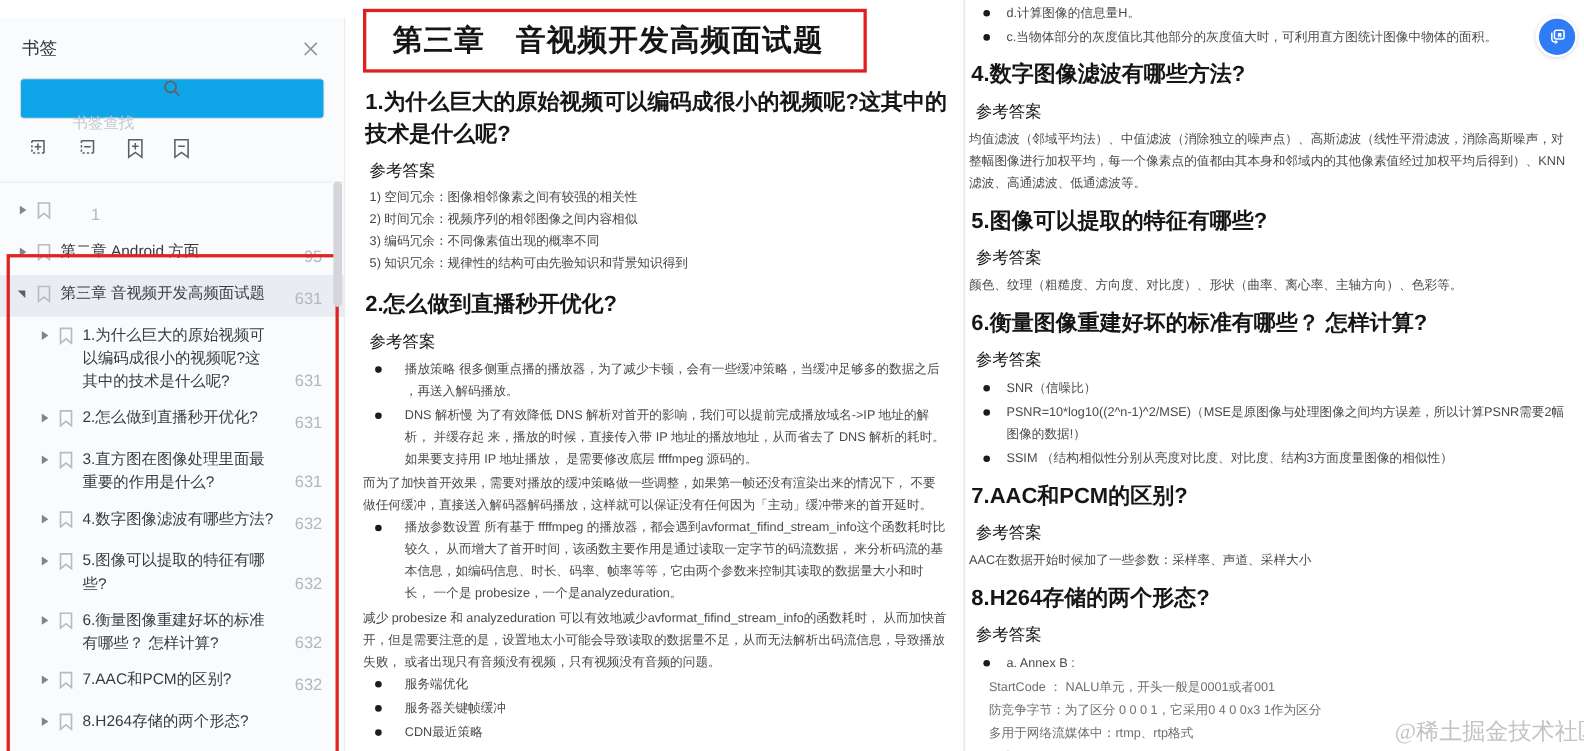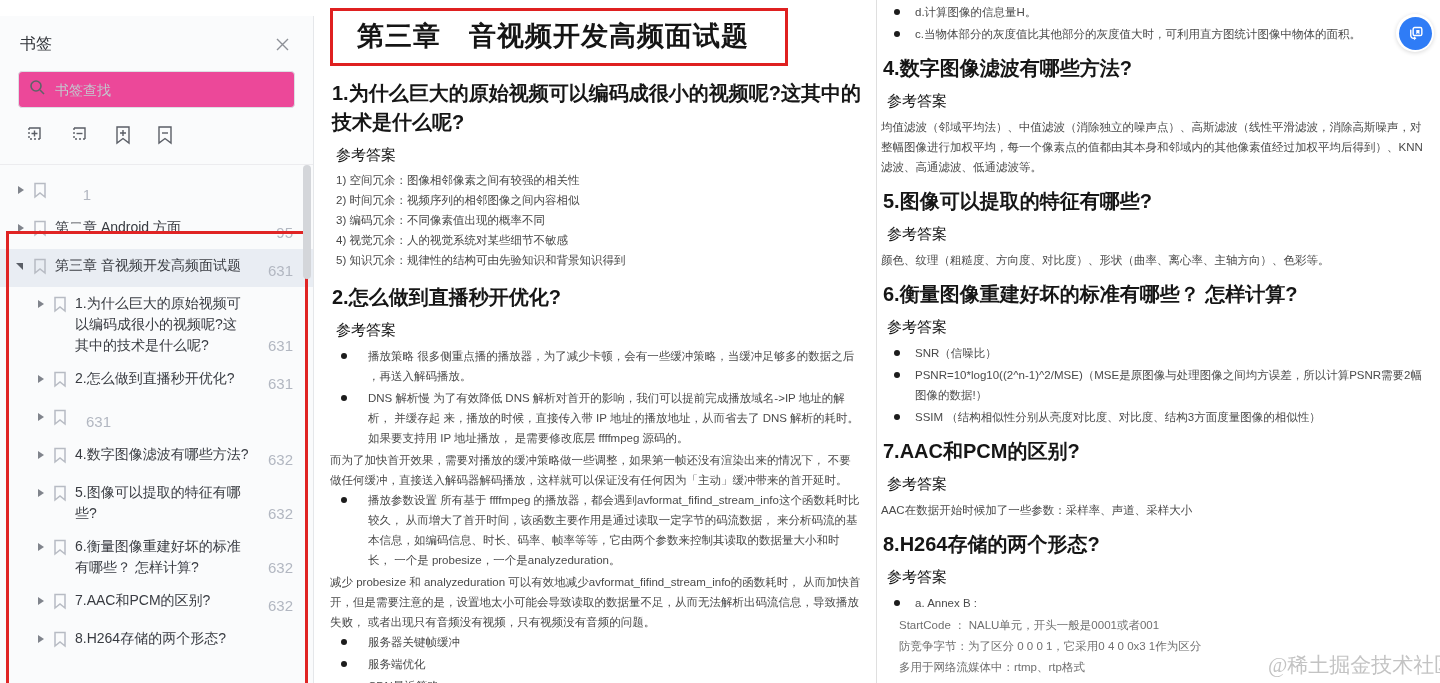--- a/index.html
+++ b/index.html
@@ -7,23 +7,23 @@
     font-family:"Liberation Sans","DejaVu Sans",sans-serif; }
   body { position:relative; }
 
   
   .sidebar { position:absolute; left:0; top:16px; width:314px; height:683px;
     background:#fafbfc; border-right:1px solid #e5e7ea; overflow:hidden; }
   .sb-header { display:flex; justify-content:space-between; align-items:center;
     padding:18px 22px 6px 20px; }
   .sb-title { font-size:16px; color:#33363b; }
   .close-btn { width:18px; height:18px; cursor:pointer; color:#8d9097; display:flex; align-items:center; justify-content:center; }
-  .searchbox { margin:10px 18px 0 18px; height:37px; background:#ec4899;
+  .searchbox { margin:10px 18px 0 18px; height:37px; background:#0ea5e9;
     border:1px solid #dcdfe4; border-radius:4px; display:flex; align-items:center;
-    padding:0 10px; gap:9px; }
+    padding:0 10px; gap:9px;flex-direction:column; }
   .searchbox input { border:none; outline:none; flex:1; font-size:14px; color:#333;
     background:transparent; font-family:inherit; }
   .searchbox input::placeholder { color:#c3c7ce; }
   .sb-tools { display:flex; gap:24px; padding:17px 0 14px 24px;
     border-bottom:1px solid #ececef; margin:0 0 0 0; }
   .tool-icon { cursor:pointer; display:block; }
 
   .tree { position:relative; padding-top:8px; font-size:14px; color:#383b41; }
   .row { display:flex; align-items:flex-start; padding:6px 20px 6px 16px; line-height:21px; cursor:pointer; }
   .row .caret { width:13px; flex:0 0 13px; margin-top:6px; position:relative; }
@@ -167,20 +167,21 @@
             <path d="M2 1.5 H12 V15 L7 11 L2 15 Z"></path>
           </svg></span>
       <span class="label">2.怎么做到直播秒开优化?</span>
       <span class="page">631</span>
     </div>
     <div class="row child">
       <span class="caret caret-right"></span>
       <span class="bm"><svg width="14" height="17" viewBox="0 0 14 17" fill="none" stroke="#b7bbc3" stroke-width="1.5">
             <path d="M2 1.5 H12 V15 L7 11 L2 15 Z"></path>
           </svg></span>
+      <span class="label">3.直方图在图像处理里面最重要的作用是什么?</span>
       <span class="page">631</span>
     </div>
     <div class="row child">
       <span class="caret caret-right"></span>
       <span class="bm"><svg width="14" height="17" viewBox="0 0 14 17" fill="none" stroke="#b7bbc3" stroke-width="1.5">
             <path d="M2 1.5 H12 V15 L7 11 L2 15 Z"></path>
           </svg></span>
       <span class="label">4.数字图像滤波有哪些方法?</span>
       <span class="page">632</span>
     </div>
@@ -229,34 +230,33 @@
     <div class="chapter-box">
       <h1>第三章　音视频开发高频面试题</h1>
     </div>
 
     <h2 class="q">1.为什么巨大的原始视频可以编码成很小的视频呢?这其中的技术是什么呢?</h2>
     <h3 class="ans">参考答案</h3>
     <div class="small qa-block">
       <div class="numline">1)  空间冗余：图像相邻像素之间有较强的相关性</div>
       <div class="numline">2)  时间冗余：视频序列的相邻图像之间内容相似</div>
       <div class="numline">3)  编码冗余：不同像素值出现的概率不同</div>
-      <div class="numline">4)  视觉冗余：人的视觉系统对某些细节不敏感</div>
       <div class="numline">5)  知识冗余：规律性的结构可由先验知识和背景知识得到</div>
     </div>
 
     <h2 class="q">2.怎么做到直播秒开优化?</h2>
     <h3 class="ans">参考答案</h3>
     <div class="small qa-block">
       <div class="bullet">播放策略 很多侧重点播的播放器，为了减少卡顿，会有一些缓冲策略，当缓冲足够多的数据之后 ，再送入解码播放。</div>
       <div class="bullet">DNS 解析慢 为了有效降低 DNS 解析对首开的影响，我们可以提前完成播放域名-&gt;IP 地址的解析， 并缓存起 来，播放的时候，直接传入带 IP 地址的播放地址，从而省去了 DNS 解析的耗时。 如果要支持用 IP 地址播放， 是需要修改底层 ffffmpeg 源码的。</div>
       <div class="para outdent">而为了加快首开效果，需要对播放的缓冲策略做一些调整，如果第一帧还没有渲染出来的情况下， 不要做任何缓冲，直接送入解码器解码播放，这样就可以保证没有任何因为「主动」缓冲带来的首开延时。</div>
       <div class="bullet">播放参数设置 所有基于 ffffmpeg 的播放器，都会遇到avformat_fifind_stream_info这个函数耗时比较久， 从而增大了首开时间，该函数主要作用是通过读取一定字节的码流数据， 来分析码流的基本信息，如编码信息、时长、码率、帧率等等，它由两个参数来控制其读取的数据量大小和时长， 一个是 probesize，一个是analyzeduration。</div>
       <div class="para outdent">减少 probesize 和 analyzeduration 可以有效地减少avformat_fifind_stream_info的函数耗时， 从而加快首开，但是需要注意的是，设置地太小可能会导致读取的数据量不足，从而无法解析出码流信息，导致播放失败， 或者出现只有音频没有视频，只有视频没有音频的问题。</div>
+      <div class="bullet">服务端优化</div>
       <div class="bullet">服务器关键帧缓冲</div>
-      <div class="bullet">服务端优化</div>
       <div class="bullet">CDN最近策略</div>
     </div>
 
   </div>
 
   <div class="col2">
     <div class="small qa-block">
       <div class="bullet">d.计算图像的信息量H。</div>
       <div class="bullet">c.当物体部分的灰度值比其他部分的灰度值大时，可利用直方图统计图像中物体的面积。</div>
     </div>

